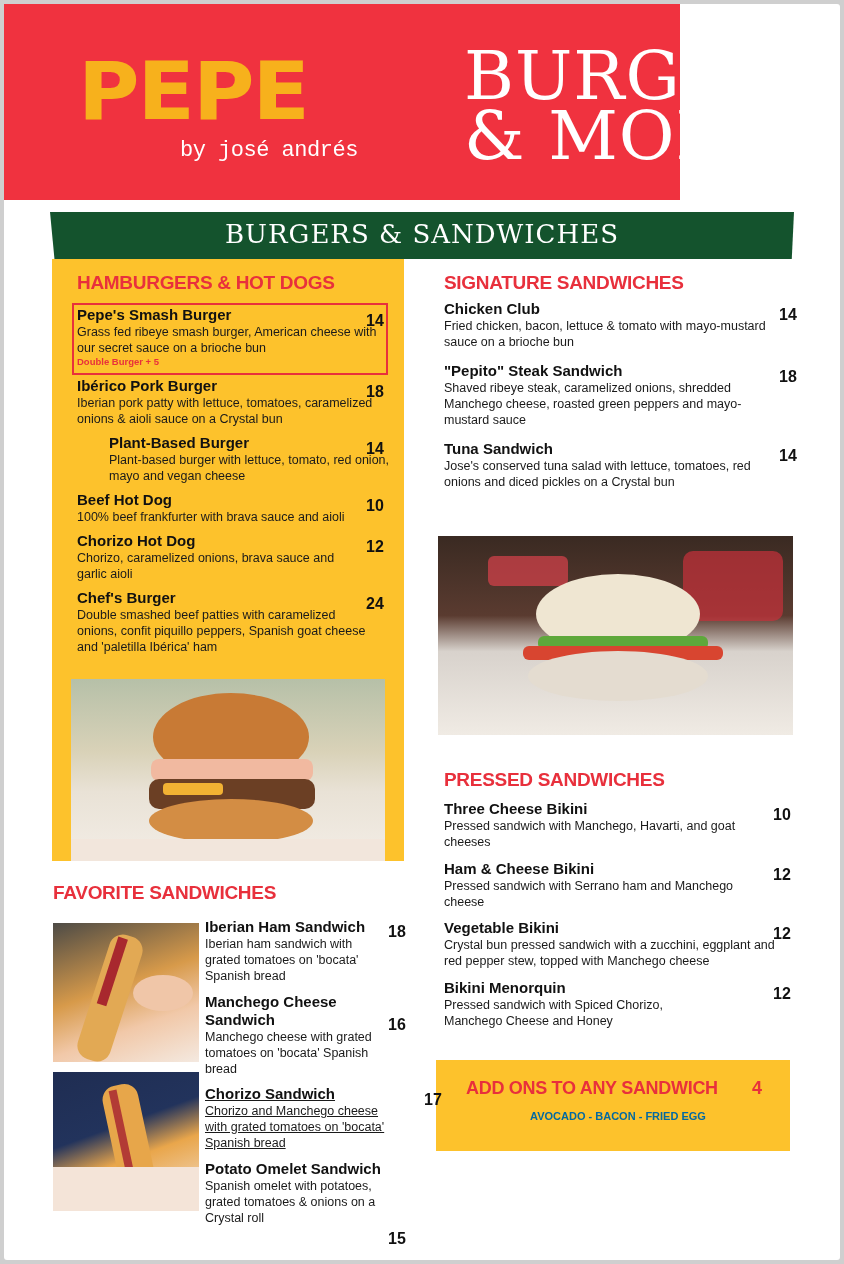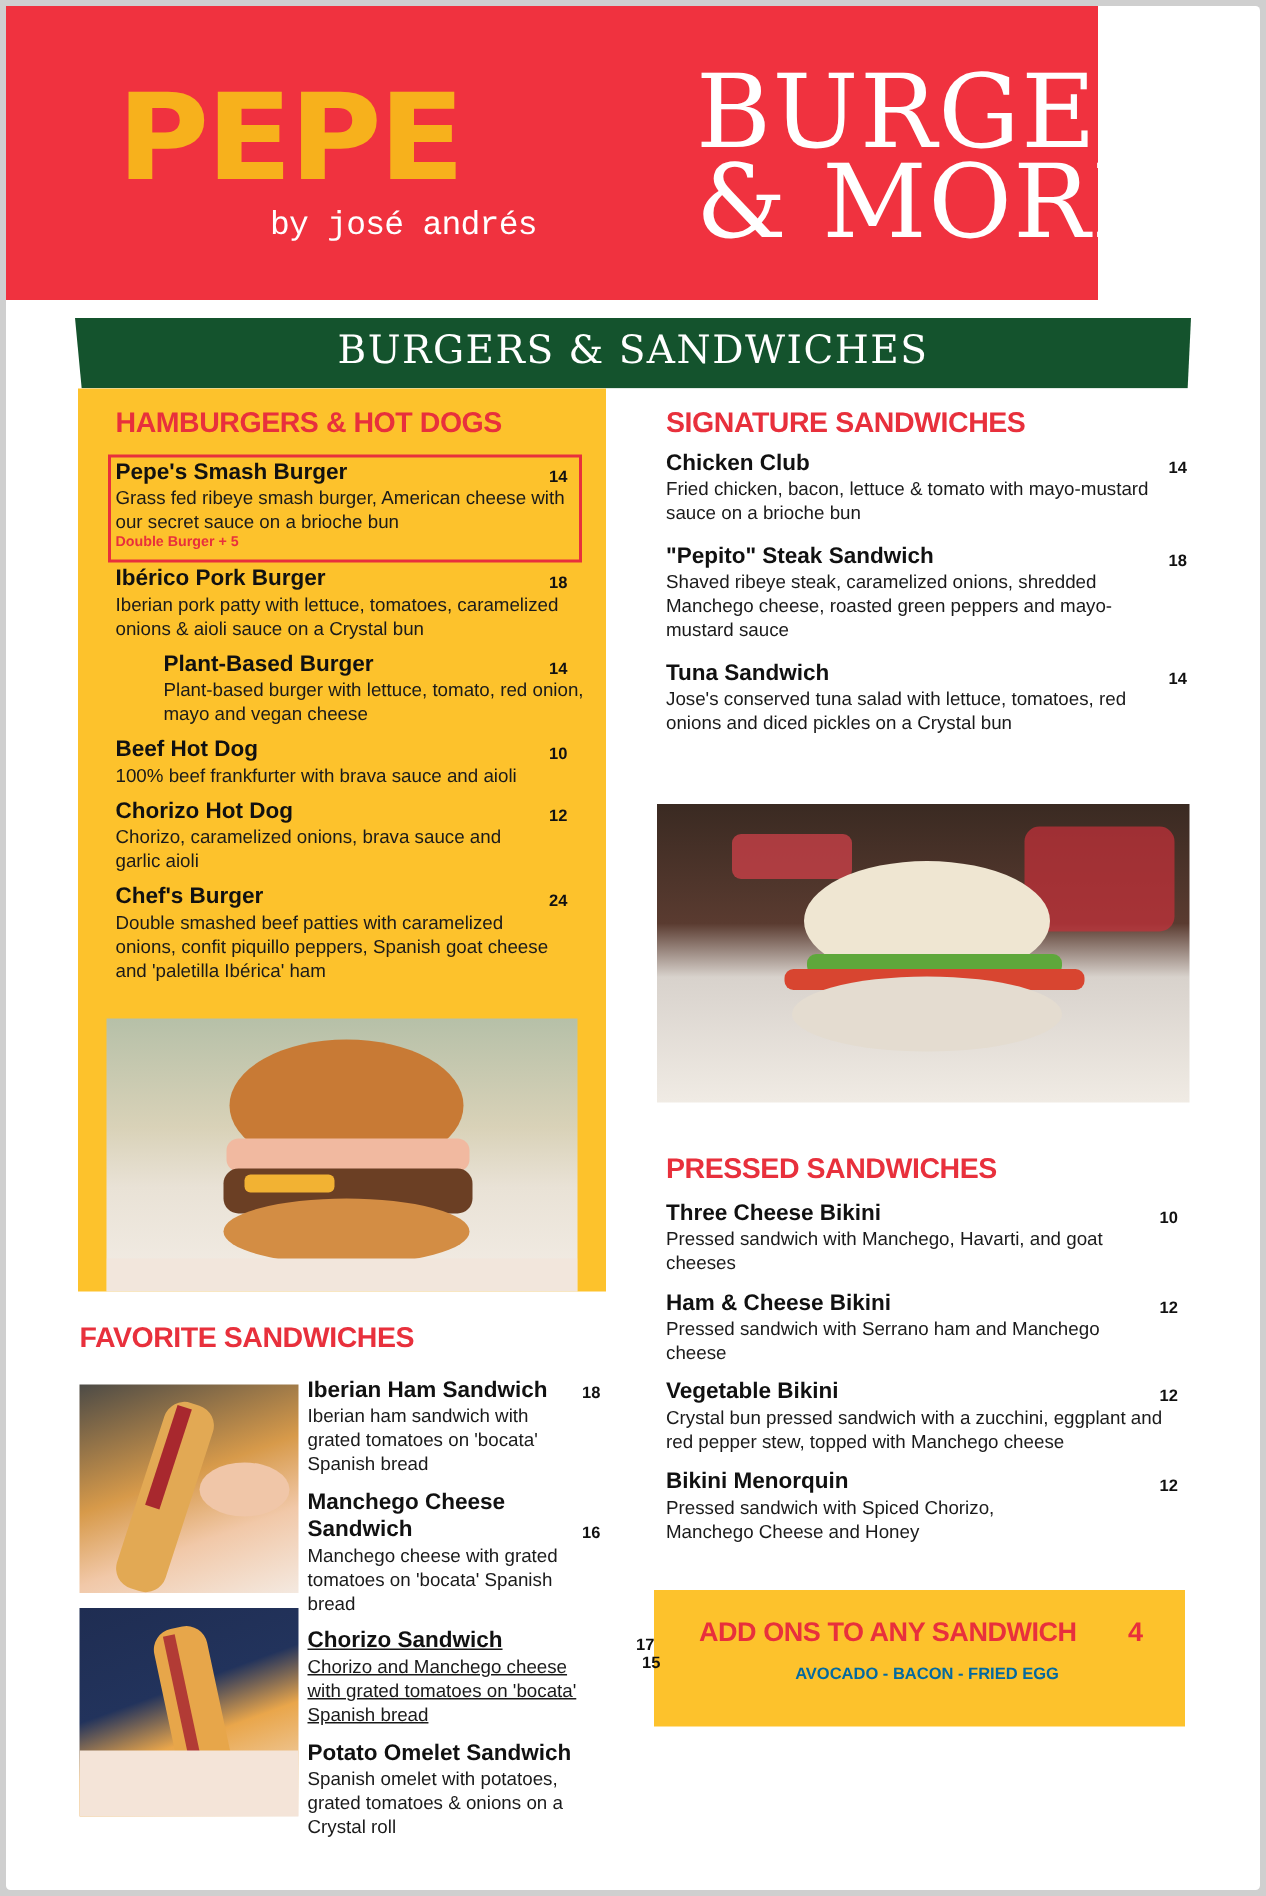--- a/index.html
+++ b/index.html
@@ -5,21 +5,21 @@
   html, body { margin:0; padding:0; }
   body {
     width:844px; height:1264px; background:#cfcfcf; position:relative; overflow:hidden;
     font-family:"Liberation Sans", sans-serif; color:#1a1a1a;
   }
   .page {
     position:absolute; left:4px; top:4px; width:836px; height:1256px; background:#ffffff;
     border-radius:3px;
   }
   .header {
-    position:absolute; left:0; top:0; width:728px; height:196px; background:#f0323f;
+    position:absolute; left:0; top:0; width:676px; height:196px; background:#f0323f;
   }
   .logo {
     position:absolute; left:74px; top:48px; width:280px; height:90px;
   }
   .logo-word {
     font-family:"DejaVu Sans", sans-serif; font-weight:bold; font-size:84px; letter-spacing:-2px;
     color:#f7b11c; line-height:84px; transform:scaleY(0.95); transform-origin:top left;
     display:block;
   }
   .logo-sub {
@@ -41,21 +41,21 @@
   .yellow-panel {
     position:absolute; left:48px; top:255px; width:352px; height:602px; background:#fdc22c;
   }
   .sec-title {
     position:absolute; color:#e8303c; font-weight:bold; font-size:19px; letter-spacing:-0.3px;
     font-family:"Liberation Sans", sans-serif;
   }
   .item { position:absolute; }
   .item-name { font-weight:bold; font-size:15px; line-height:18px; color:#111; }
   .item-desc { font-size:12.5px; line-height:16px; color:#1a1a1a; }
-  .item-price { position:absolute; font-weight:bold; font-size:11px; color:#111; }
+  .item-price { position:absolute; font-weight:bold; font-size:16px; color:#111; }
   .item-note { font-size:9.5px; font-weight:bold; color:#e8303c; line-height:12px; }
   .highlight {
     position:absolute; left:68px; top:299px; width:312px; height:68px; border:2px solid #e8303c;
   }
   .photo { position:absolute; overflow:hidden; }
   .burger-photo {
     left:67px; top:675px; width:314px; height:182px;
     background: linear-gradient(180deg, #b6c0a8 0%, #d9d2b8 40%, #e9e2d6 62%, #f3ede6 100%);
   }
   .tuna-photo {
@@ -252,15 +252,15 @@
   <div class="item" style="left:201px;top:1081px;width:185px;text-decoration:underline;">
     <div class="item-name">Chorizo Sandwich</div>
     <div class="item-desc">Chorizo and Manchego cheese with grated tomatoes on 'bocata' Spanish bread</div>
   </div>
   <div class="item-price" style="left:384px;top:1087px;margin-left:36px;">17</div>
 
   <div class="item" style="left:201px;top:1156px;width:185px;">
     <div class="item-name">Potato Omelet Sandwich</div>
     <div class="item-desc">Spanish omelet with potatoes, grated tomatoes &amp; onions on a Crystal roll</div>
   </div>
-  <div class="item-price" style="left:384px;top:1099px;margin-left:40px;">15</div>
+  <div class="item-price" style="left:384px;top:1226px;">15</div>
 
 </div>
 
 </body></html>

